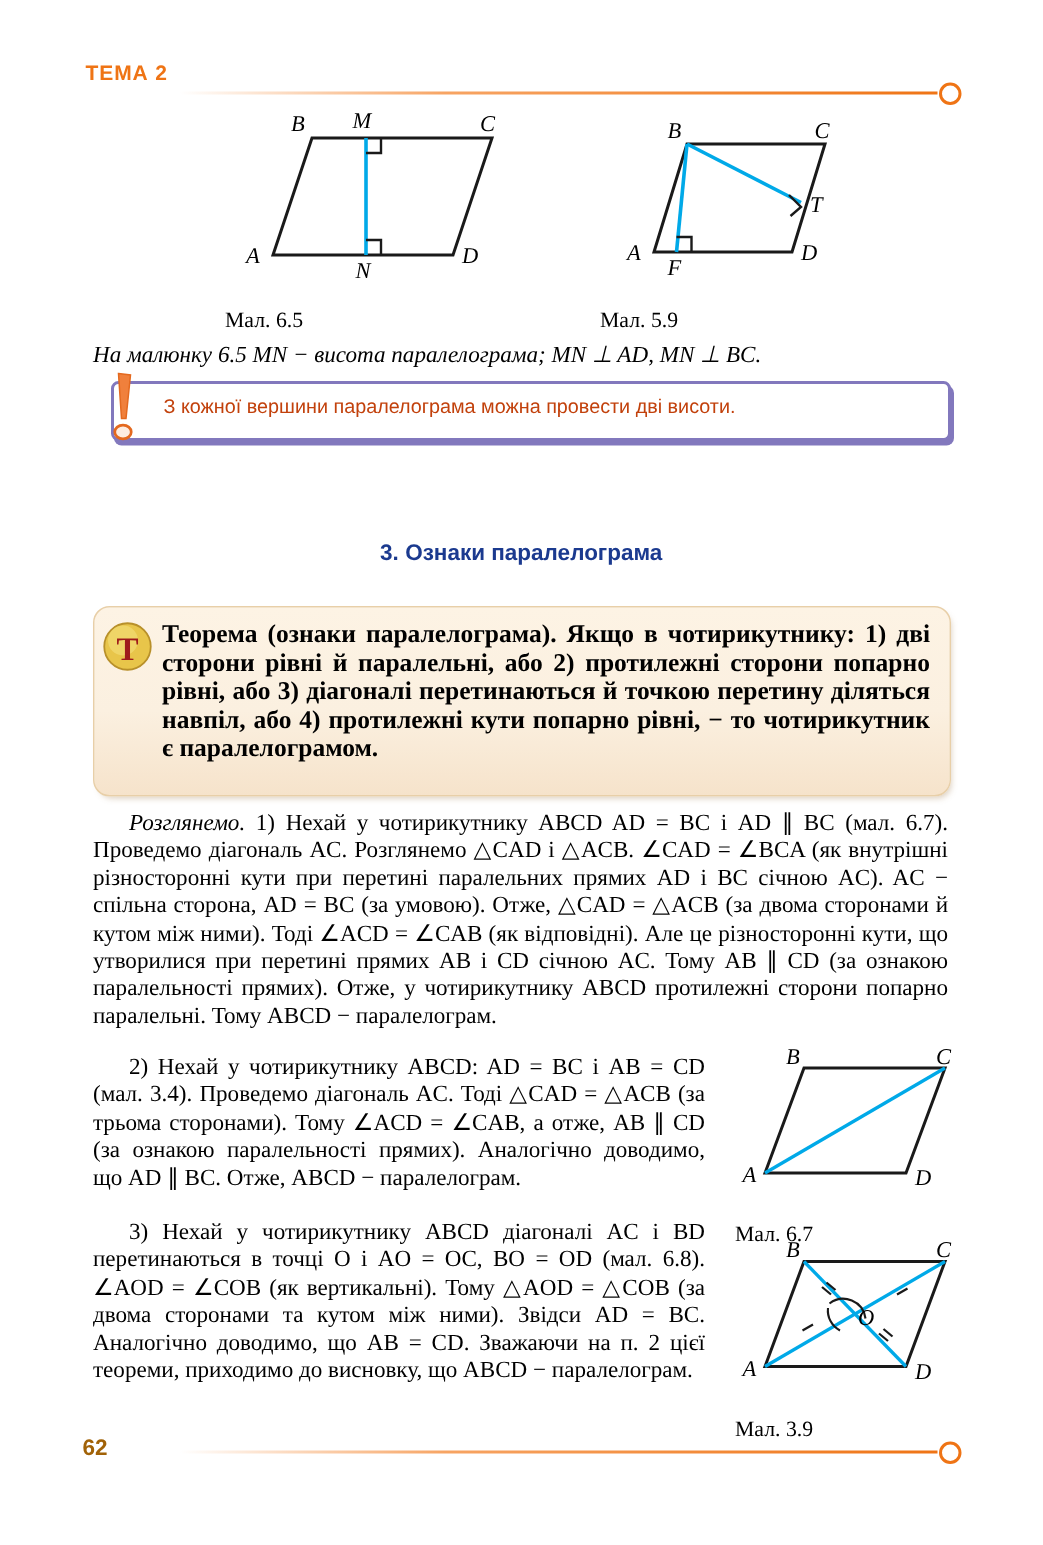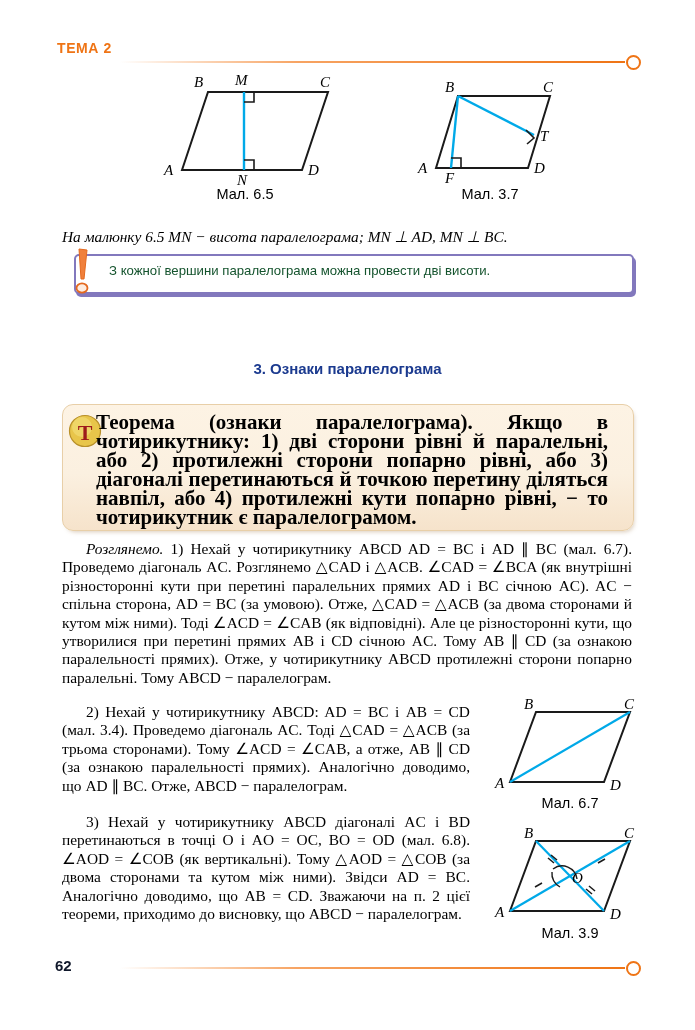--- a/index.html
+++ b/index.html
@@ -27,72 +27,72 @@
   .head-dot {
     position:absolute; left:626px; top:55px;
     width:11px; height:11px; border-radius:50%;
     border:2.4px solid #ef7415; background:#fff;
   }
 
   
   .pagenum {
     position:absolute; left:55px; top:957px;
     font-family:"Liberation Sans", sans-serif;
-    font-weight:bold; font-size:15px; color:#0f172a;
+    font-weight:bold; font-size:15px; color:#a16207;
   }
   .foot-rule {
     position:absolute; left:120px; top:967px; width:505px; height:2px;
     background:linear-gradient(to right,#ffffff 0%, #f7a463 35%, #ef7415 100%);
   }
   .foot-dot {
     position:absolute; left:626px; top:961px;
     width:11px; height:11px; border-radius:50%;
     border:2.4px solid #ef7415; background:#fff;
   }
 
   
   .fig { position:absolute; }
   .figcap {
-    position:absolute; text-align:center;
-    font-family:Liberation Sans, sans-serif; font-size:14.5px;
+    position:absolute; 
+    font-family:Liberation Serif, serif; font-size:14.5px;margin-top:20px;
   }
 
   
   .para {
     position:absolute;
     font-size:15.4px; line-height:18.4px;
     text-align:justify;
     text-justify:inter-word;
   }
   .para i, .it { font-style:italic; }
 
   
   .callout {
     position:absolute; left:74px; top:254px; width:556px; height:36px;
     border:2.2px solid #8278bd; border-radius:5px; background:#fff;
     box-shadow:2px 3px 0 0 #8278bd;
   }
   .callout-text {
     position:absolute; left:109px; top:263px; width:520px;
-    font-family:"Liberation Sans", sans-serif; font-size:13.2px; color:#14532d;
+    font-family:"Liberation Sans", sans-serif; font-size:13.2px; color:#c2410c;
   }
   .bang { position:absolute; left:70px; top:247px; width:26px; height:50px; }
 
   
   .thmbox {
     position:absolute; left:62px; top:404px; width:570px; height:125px;
     border:1.6px solid #e8cfa8; border-radius:11px;
     background:linear-gradient(to bottom,#fdf3e4 0%, #fbf0e0 55%, #f6e3cb 100%);
     box-shadow:2px 3px 4px -2px rgba(150,110,60,.35);
   }
   .thmbadge { position:absolute; left:68px; top:414px; width:34px; height:34px; }
   .thmtext {
-    position:absolute; left:96px; top:413px; width:512px;
+    position:absolute; left:108px; top:413px; width:512px;
     font-family:"Liberation Serif", serif;
-    font-weight:bold; font-size:21px; line-height:19px;
+    font-weight:bold; font-size:17px; line-height:19px;
     text-align:justify; text-justify:inter-word;
   }
 
   
   .secthead {
     position:absolute; left:0; top:360px; width:695px;
     text-align:center;
     font-family:"Liberation Sans", sans-serif;
     font-weight:bold; font-size:15px; color:#1b3a8f;
   }
@@ -138,21 +138,21 @@
       <polyline points="41,78 51,78 51,88" fill="none" stroke="#1a1a1a" stroke-width="1.6"></polyline>
       <polyline points="116,50 124,58 117,64" fill="none" stroke="#1a1a1a" stroke-width="1.6"></polyline>
       <text class="lbl" x="35" y="12">B</text>
       <text class="lbl" x="133" y="12">C</text>
       <text class="lbl" x="130" y="61">T</text>
       <text class="lbl" x="8" y="93">A</text>
       <text class="lbl" x="35" y="103">F</text>
       <text class="lbl" x="124" y="93">D</text>
     </svg>
   </div>
-  <div class="figcap" style="left:400px; top:186px; width:180px;">Мал. 3.7</div>
+  <div class="figcap" style="left:400px; top:186px; width:180px;">Мал. 5.9</div>
 
   <div class="para" style="left:62px; top:228px; width:570px; text-align:left;font-style:italic;">На малюнку 6.5 MN − висота паралелограма; MN ⊥ AD, MN ⊥ BC.</div>
 
   <div class="callout"></div>
   <div class="bang">
     <svg width="26" height="50" viewBox="0 0 26 50">
       <path d="M9 2 L17 3 L14 32 L11 32 Z" fill="#f0803c" stroke="#e4691f" stroke-width="1"></path>
       <ellipse cx="12" cy="41" rx="5.5" ry="4.6" fill="#fdece0" stroke="#e4691f" stroke-width="1.8"></ellipse>
     </svg>
   </div>

